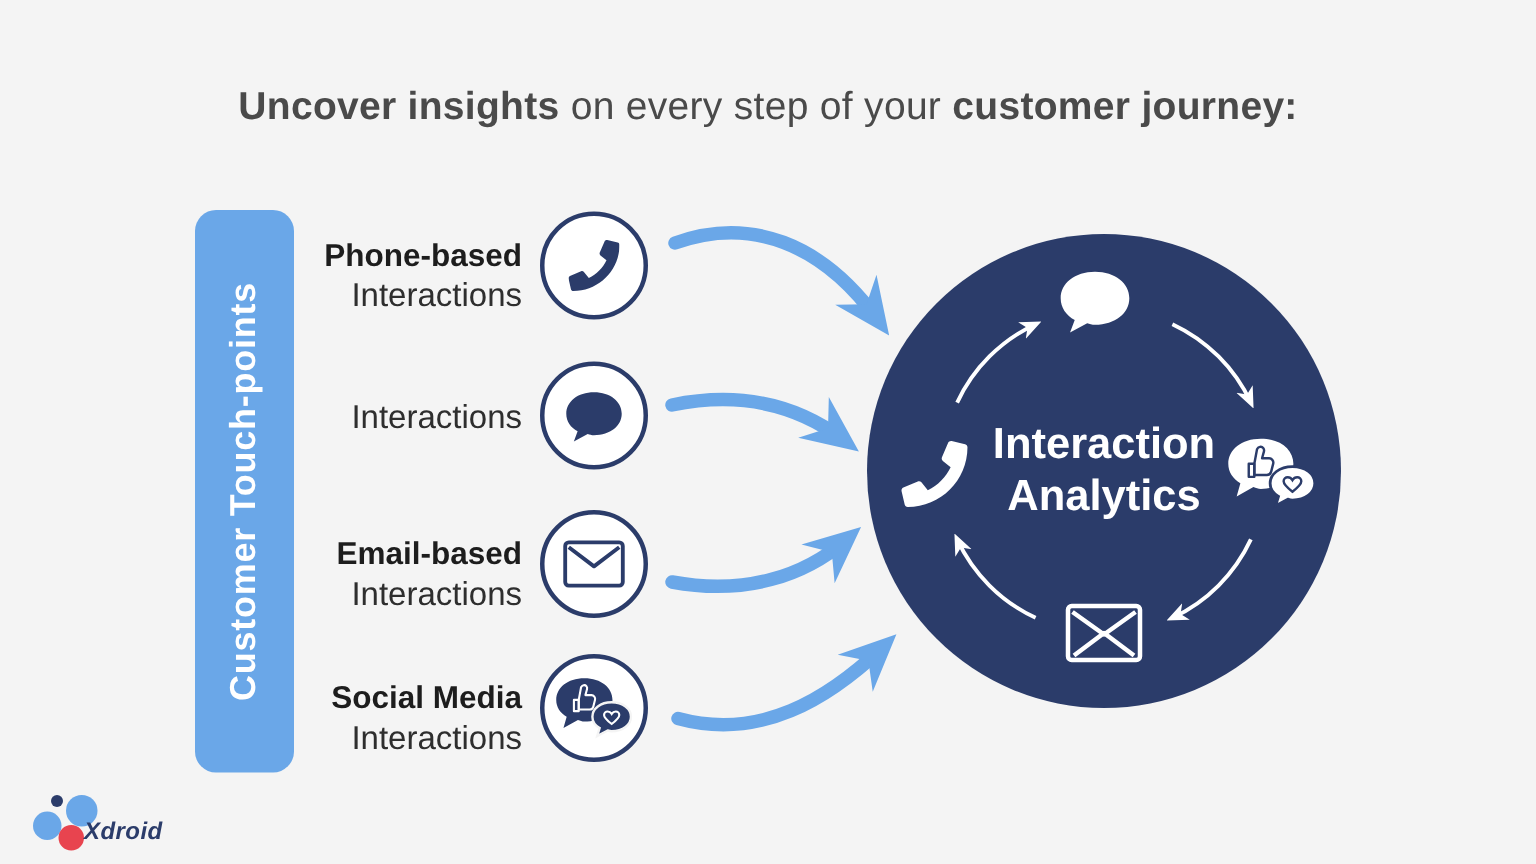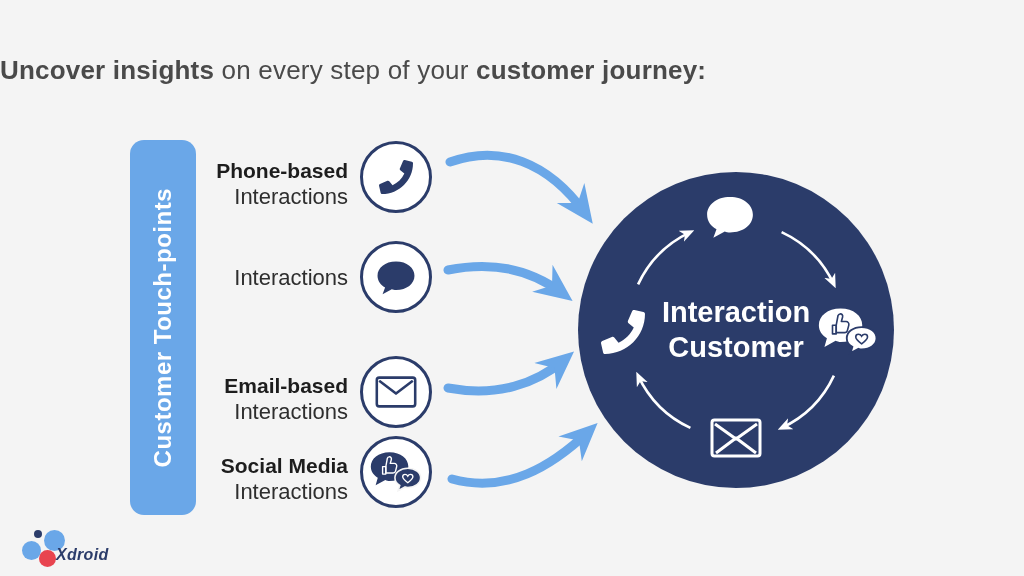--- a/index.html
+++ b/index.html
@@ -9,39 +9,39 @@
     --title:#4a4a4a;
     --rowtext:#1d1d1d;
     --rowsub:#2e2e2e;
     --red:#e8444f;
   }
   *{margin:0;padding:0;box-sizing:border-box;}
   html,body{width:1024px;height:576px;overflow:hidden;}
   body{background:var(--bg);font-family:"Liberation Sans",sans-serif;position:relative;}
   .canvas{position:absolute;left:0;top:0;width:1024px;height:576px;}
 
-  .title{position:absolute;top:55px;left:0;width:1024px;text-align:left;
+  .title{position:absolute;top:55px;left:0;width:1024px;text-align:center;
     font-size:26px;color:var(--title);letter-spacing:.2px;}
   .title .b{font-weight:700;}
 
   .sidebar{position:absolute;left:130px;top:140px;width:66px;height:375px;
     background:var(--lblue);border-radius:14px;display:flex;align-items:center;justify-content:center;}
   .sidebar-text{writing-mode:vertical-rl;transform:rotate(180deg);
     color:#fff;font-weight:700;font-size:24px;letter-spacing:.5px;white-space:nowrap;}
 
   .row{position:absolute;left:136px;width:296px;height:72px;display:flex;align-items:center;}
   .row-text{width:212px;text-align:right;}
   .row-title{font-size:21px;font-weight:700;color:var(--rowtext);line-height:27px;margin-top:12px;}
   .row-sub{font-size:22px;color:var(--rowsub);line-height:25px;}
   .row-icon{width:72px;height:72px;margin-left:12px;border:3.5px solid var(--navy);
     border-radius:50%;background:#fff;display:flex;align-items:center;justify-content:center;flex:none;}
 
   .arrows{position:absolute;left:0;top:0;width:1024px;height:576px;pointer-events:none;}
 
-  .hub{position:absolute;left:578px;top:172px;width:316px;height:316px;
+  .hub{position:absolute;left:578px;top:156px;width:316px;height:316px;
     background:var(--navy);border-radius:50%;}
   .hub-svg{position:absolute;left:0;top:0;width:316px;height:316px;}
   .hub-label{position:absolute;left:0;top:0;width:316px;height:316px;display:flex;
     flex-direction:column;align-items:center;justify-content:center;color:#fff;
     font-weight:700;font-size:29px;line-height:35px;text-align:center;}
 
   .logo{position:absolute;left:11px;top:524px;width:130px;height:48px;}
   .logo .dot{position:absolute;border-radius:50%;}
   .logo .dot-navy{left:23px;top:6px;width:8px;height:8px;background:var(--navy);}
   .logo .dot-blue-big{left:33px;top:6px;width:21px;height:21px;background:var(--lblue);}
@@ -83,21 +83,21 @@
     <div class="row-text">
       <div class="row-sub">Interactions</div>
     </div>
     <div class="row-icon">
       <svg width="42" height="37" viewBox="0 0 100 88">
           <path class="f-navy" d="M50 6 C 24 6 6 21 6 40 C 6 52 13 62 24 68 L 18 84 L 40 72 C 43 73 46 74 50 74 C 76 74 94 59 94 40 C 94 21 76 6 50 6 Z"></path>
         </svg>
     </div>
   </div>
 
-  <div class="row" style="top:356px">
+  <div class="row" style="top:340px">
     <div class="row-text">
       <div class="row-title">Email-based</div>
       <div class="row-sub">Interactions</div>
     </div>
     <div class="row-icon">
       <svg width="42" height="32" viewBox="0 0 52 40">
           <rect class="s-navy nofill" x="2" y="2" width="48" height="36" rx="3" stroke-width="3.2"></rect>
           <path class="s-navy nofill" d="M5 6 L26 22 L47 6" stroke-width="3.2" stroke-linejoin="round"></path>
         </svg>
     </div>
@@ -161,21 +161,21 @@
         <path class="s-white nofill" d="M5 6 L26 21 L47 6" stroke-width="3" stroke-linejoin="round"></path>
         <path class="s-white nofill" d="M6 35 L26 20 L46 35" stroke-width="3" stroke-linejoin="round"></path>
       </g>
 
       <g transform="translate(23,138) scale(0.0859)">
         <path class="f-white" d="M493.4 24.6l-104-24c-11.3-2.6-22.9 3.3-27.5 13.9l-48 112c-4.2 9.8-1.4 21.3 6.9 28l60.6 49.6c-36 76.7-98.9 140.5-177.2 177.2l-49.6-60.6c-6.8-8.3-18.2-11.1-28-6.9l-112 48C3.9 366.5-2 378.1.6 389.4l24 104C27.1 504.2 36.7 512 48 512c256.1 0 464-207.5 464-464 0-11.2-7.7-20.9-18.6-23.4z"></path>
       </g>
     </svg>
     <div class="hub-label">
       <div>Interaction</div>
-      <div>Customer</div>
+      <div>Analytics</div>
     </div>
   </div>
 
   <div class="logo">
     <span class="dot dot-blue-big"></span>
     <span class="dot dot-navy"></span>
     <span class="dot dot-blue-small"></span>
     <span class="dot dot-red"></span>
     <span class="logo-text">Xdroid</span>
   </div>

